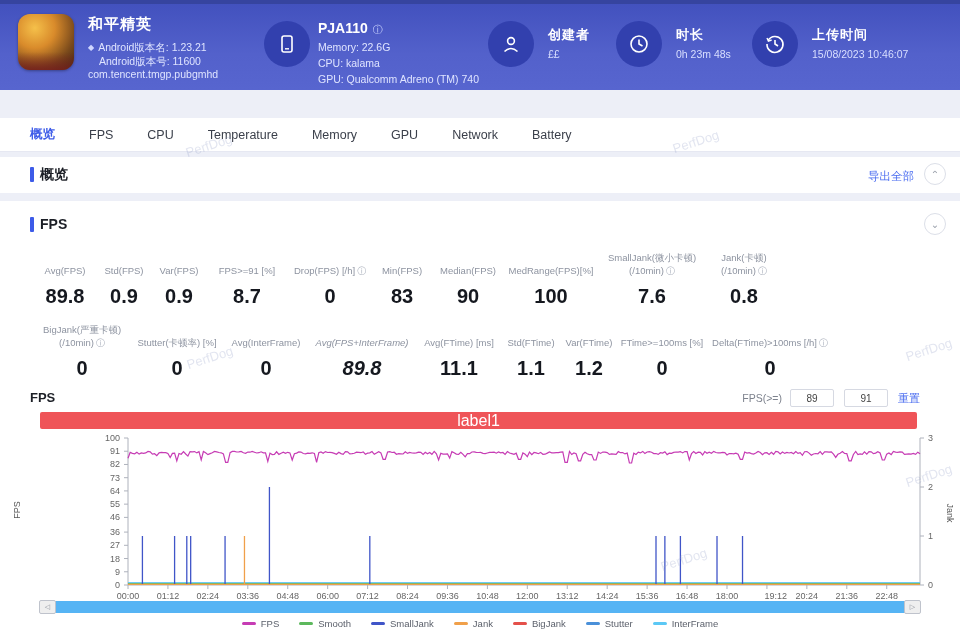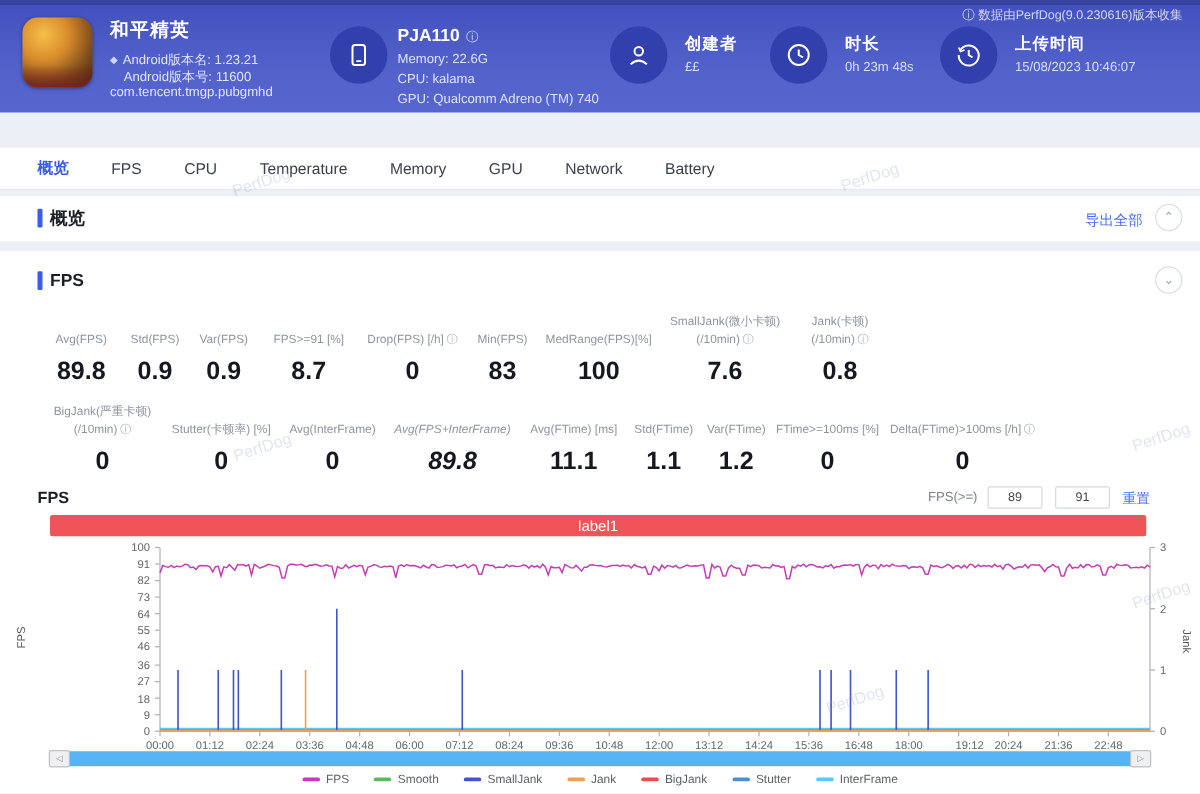--- a/index.html
+++ b/index.html
@@ -59,21 +59,21 @@
   .m-info { font-size:9px; color:#aab0bc; margin-left:2px; }
 
   
   .chart-title { position:absolute; left:30px; top:390px; font-size:13px; font-weight:bold; color:#1c1f26; }
   .thr-wrap { position:absolute; right:40px; top:389px; display:flex; align-items:center; }
   .thr-label { font-size:10.5px; color:#7d828d; margin-right:8px; }
   .thr-input { width:44px; height:18px; border:1px solid #d6d9e2; border-radius:2px; text-align:center;
                font-size:10px; color:#444; margin-right:10px; background:#fff; font-family:"Liberation Sans",sans-serif; }
   .thr-reset { font-size:11px; color:#4a6cf0; cursor:pointer; }
   .banner { position:absolute; left:40px; top:412px; width:877px; height:17px; background:#ef5458;
-            border-radius:2px; color:#fff; font-size:12px; display:flex; align-items:center; justify-content:center; }
+            border-radius:2px; color:#fff; font-size:16px; display:flex; align-items:center; justify-content:center; }
   .axis-lab { position:absolute; font-size:9px; color:#666; }
   .ylab-left  { position:absolute; left:8px;  top:505px; font-size:9px; color:#555; transform:rotate(-90deg); }
   .ylab-right { position:absolute; left:940px; top:508px; font-size:9px; color:#555; transform:rotate(90deg); }
 
   .scrollbar { position:absolute; left:40px; top:601px; width:880px; height:12px; background:#56b4f4; border-radius:2px; }
   .sb-handle { position:absolute; top:-1px; width:17px; height:14px; background:#efefef; border:1px solid #bfc3cc;
                border-radius:2px; font-size:7px; color:#8a8f99; display:flex; align-items:center; justify-content:center; }
 
   .legend { position:absolute; left:0; top:618px; width:960px; display:flex; justify-content:center; align-items:center; }
   .lg-item { display:flex; align-items:center; margin:0 10px; }
@@ -126,21 +126,20 @@
     <div class="circle-ic" style="left:752px; top:21px;">
       <svg width="22" height="22" viewBox="0 0 22 22">
         <path d="M4.2 7.2 A8 8 0 1 1 3 11" fill="none" stroke="#fff" stroke-width="1.6"></path>
         <path d="M3 5 L4.4 8.2 L7.6 7" fill="none" stroke="#fff" stroke-width="1.4"></path>
         <path d="M11 7 V11 L14 13" fill="none" stroke="#fff" stroke-width="1.6"></path>
       </svg>
     </div>
     <div class="meta-label" style="left:812px; top:26px;">上传时间</div>
     <div class="meta-value" style="left:812px; top:48px;">15/08/2023 10:46:07</div>
 
-    <div class="ver-note"><span>ⓘ </span><span>数据由PerfDog(9.0.230616)版本收集</span></div>
   </div>
 
 
   <div class="tabbar" id="tabbar">
       <div class="tab active">概览</div>
       <div class="tab">FPS</div>
       <div class="tab">CPU</div>
       <div class="tab">Temperature</div>
       <div class="tab">Memory</div>
       <div class="tab">GPU</div>
@@ -182,20 +181,24 @@
         <div class="m-label">FPS&gt;=91 [%]</div>
         <div class="m-value">8.7</div>
       </div>
       <div class="m-cell" style="width: 84px;">
         <div class="m-label">Drop(FPS) [/h]<span class="m-info">ⓘ</span></div>
         <div class="m-value">0</div>
       </div>
       <div class="m-cell" style="width: 60px;">
         <div class="m-label">Min(FPS)</div>
         <div class="m-value">83</div>
+      </div>
+      <div class="m-cell" style="width: 72px;">
+        <div class="m-label">Median(FPS)</div>
+        <div class="m-value">90</div>
       </div>
       <div class="m-cell" style="width: 94px;">
         <div class="m-label">MedRange(FPS)[%]</div>
         <div class="m-value">100</div>
       </div>
       <div class="m-cell" style="width: 108px;">
         <div class="m-label">SmallJank(微小卡顿)<br>(/10min)<span class="m-info">ⓘ</span></div>
         <div class="m-value">7.6</div>
       </div>
       <div class="m-cell" style="width: 76px;">

